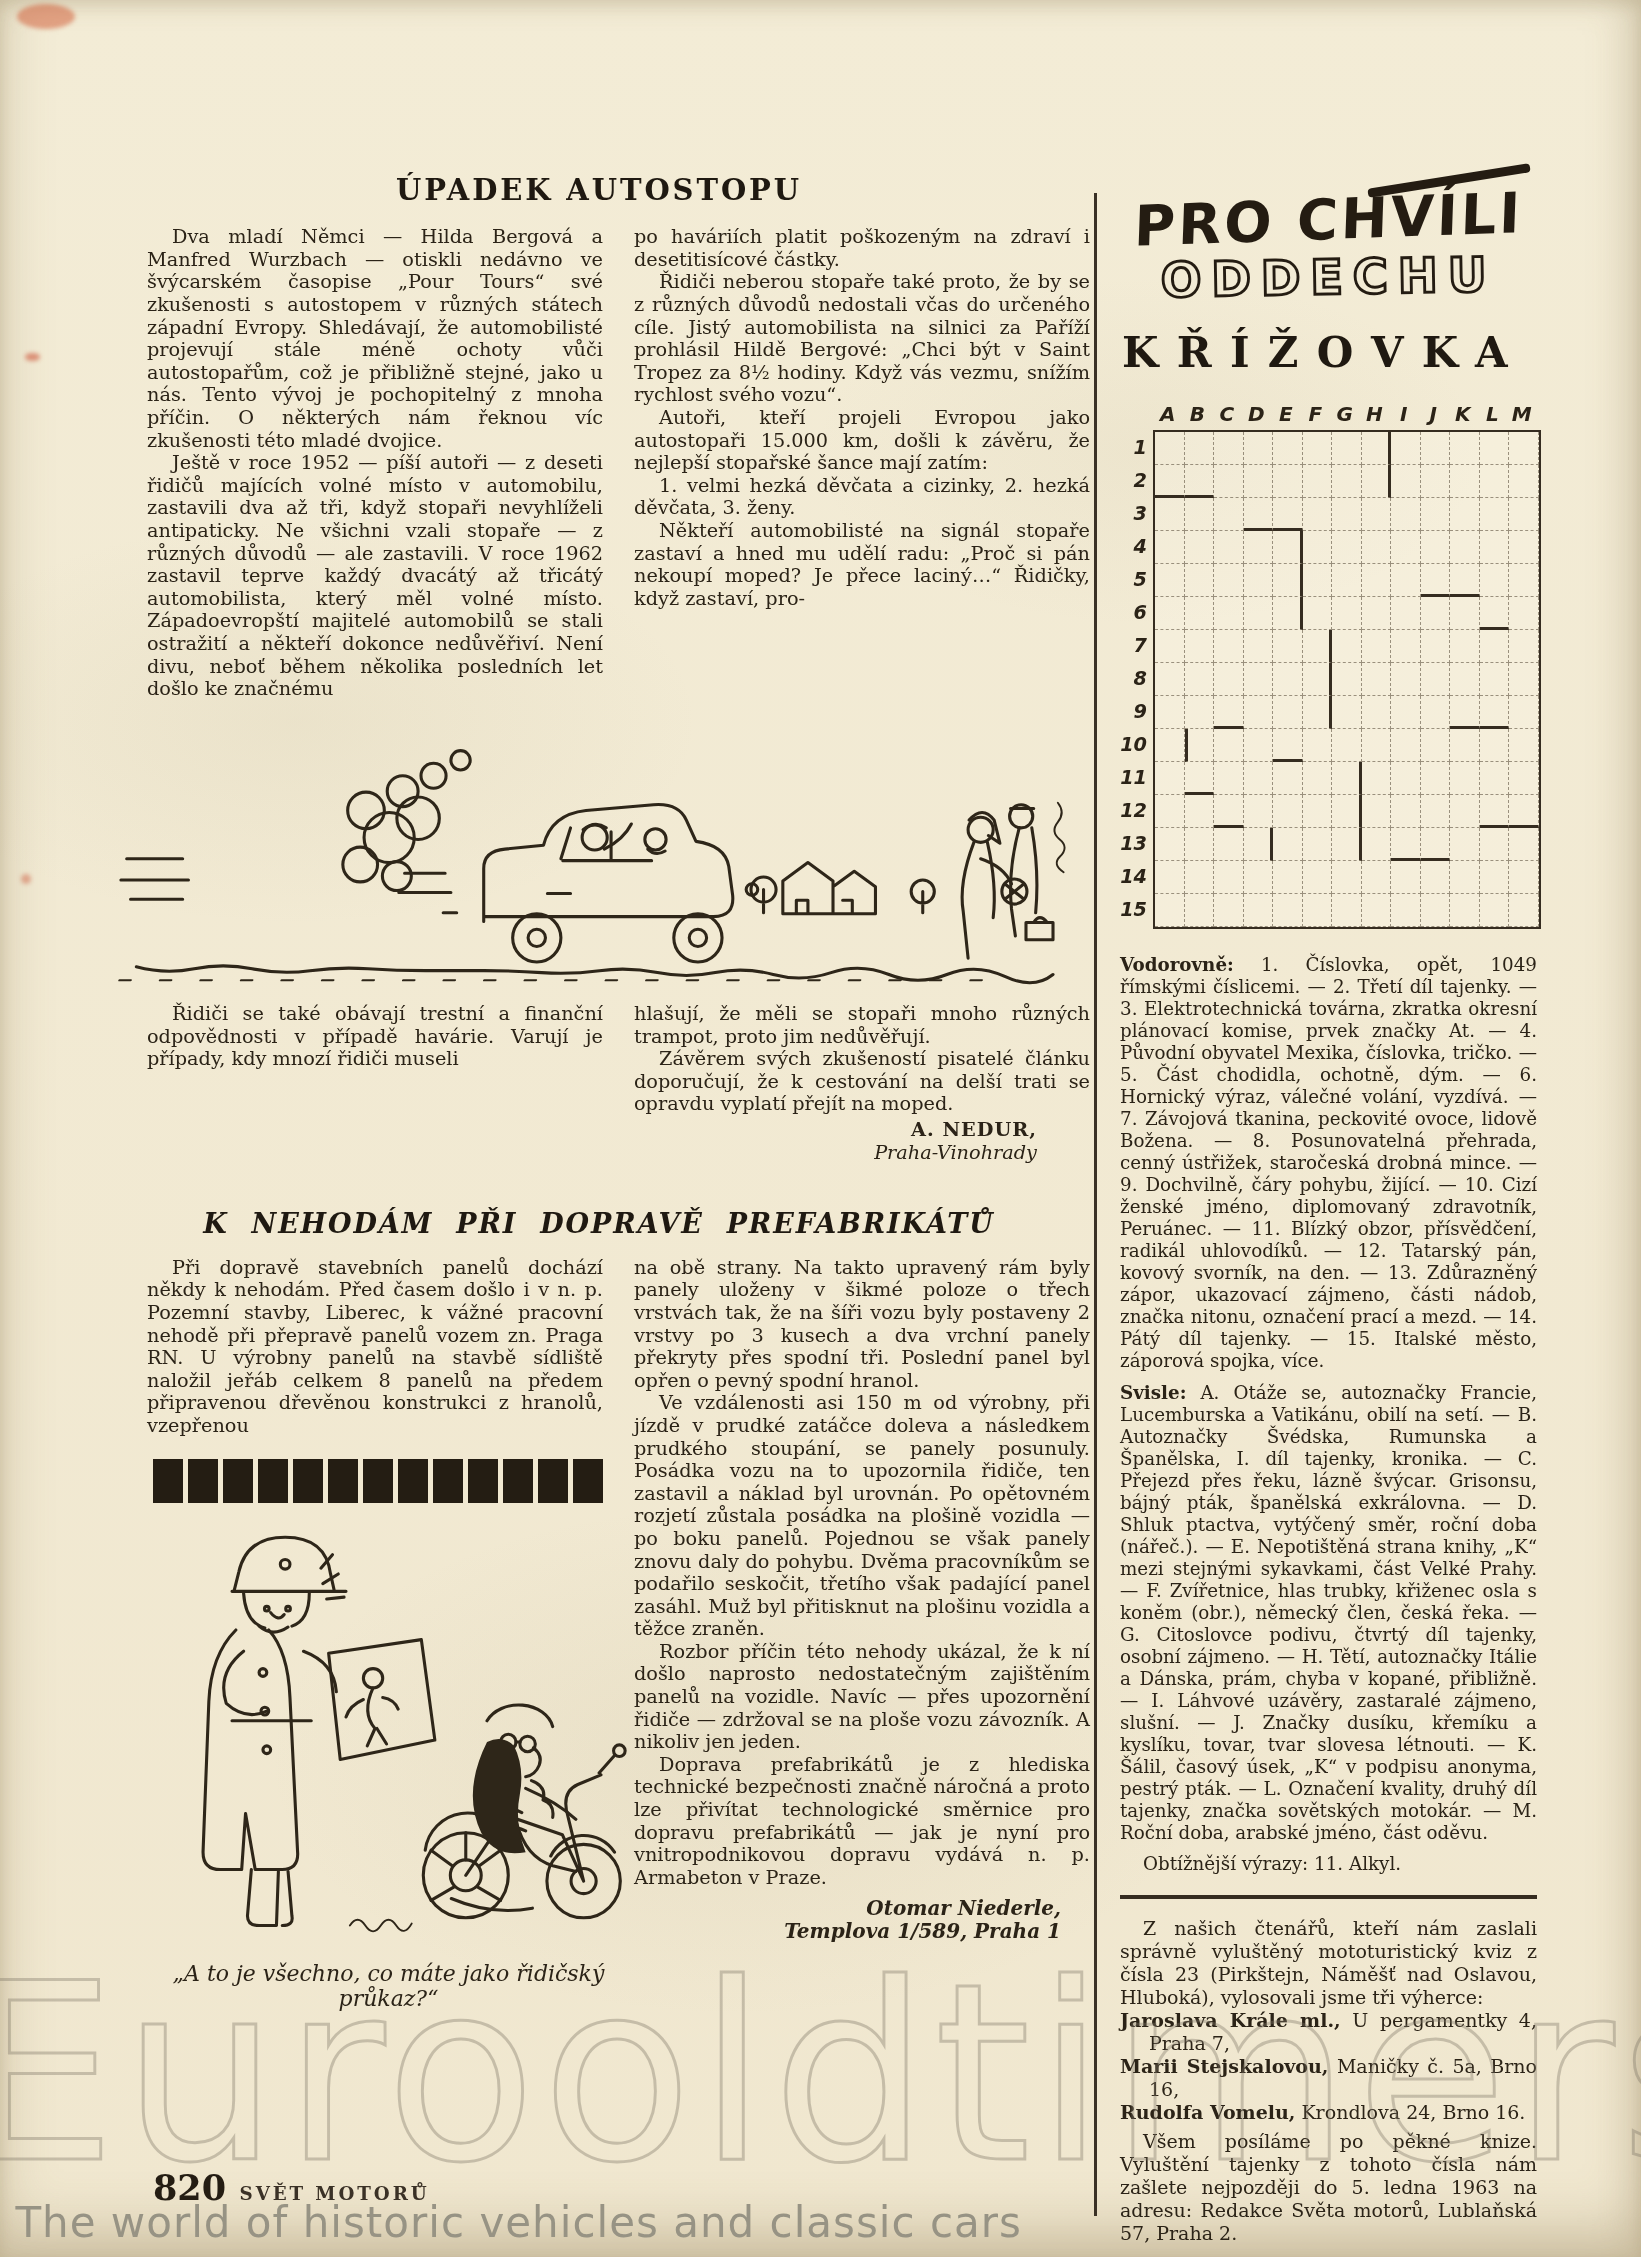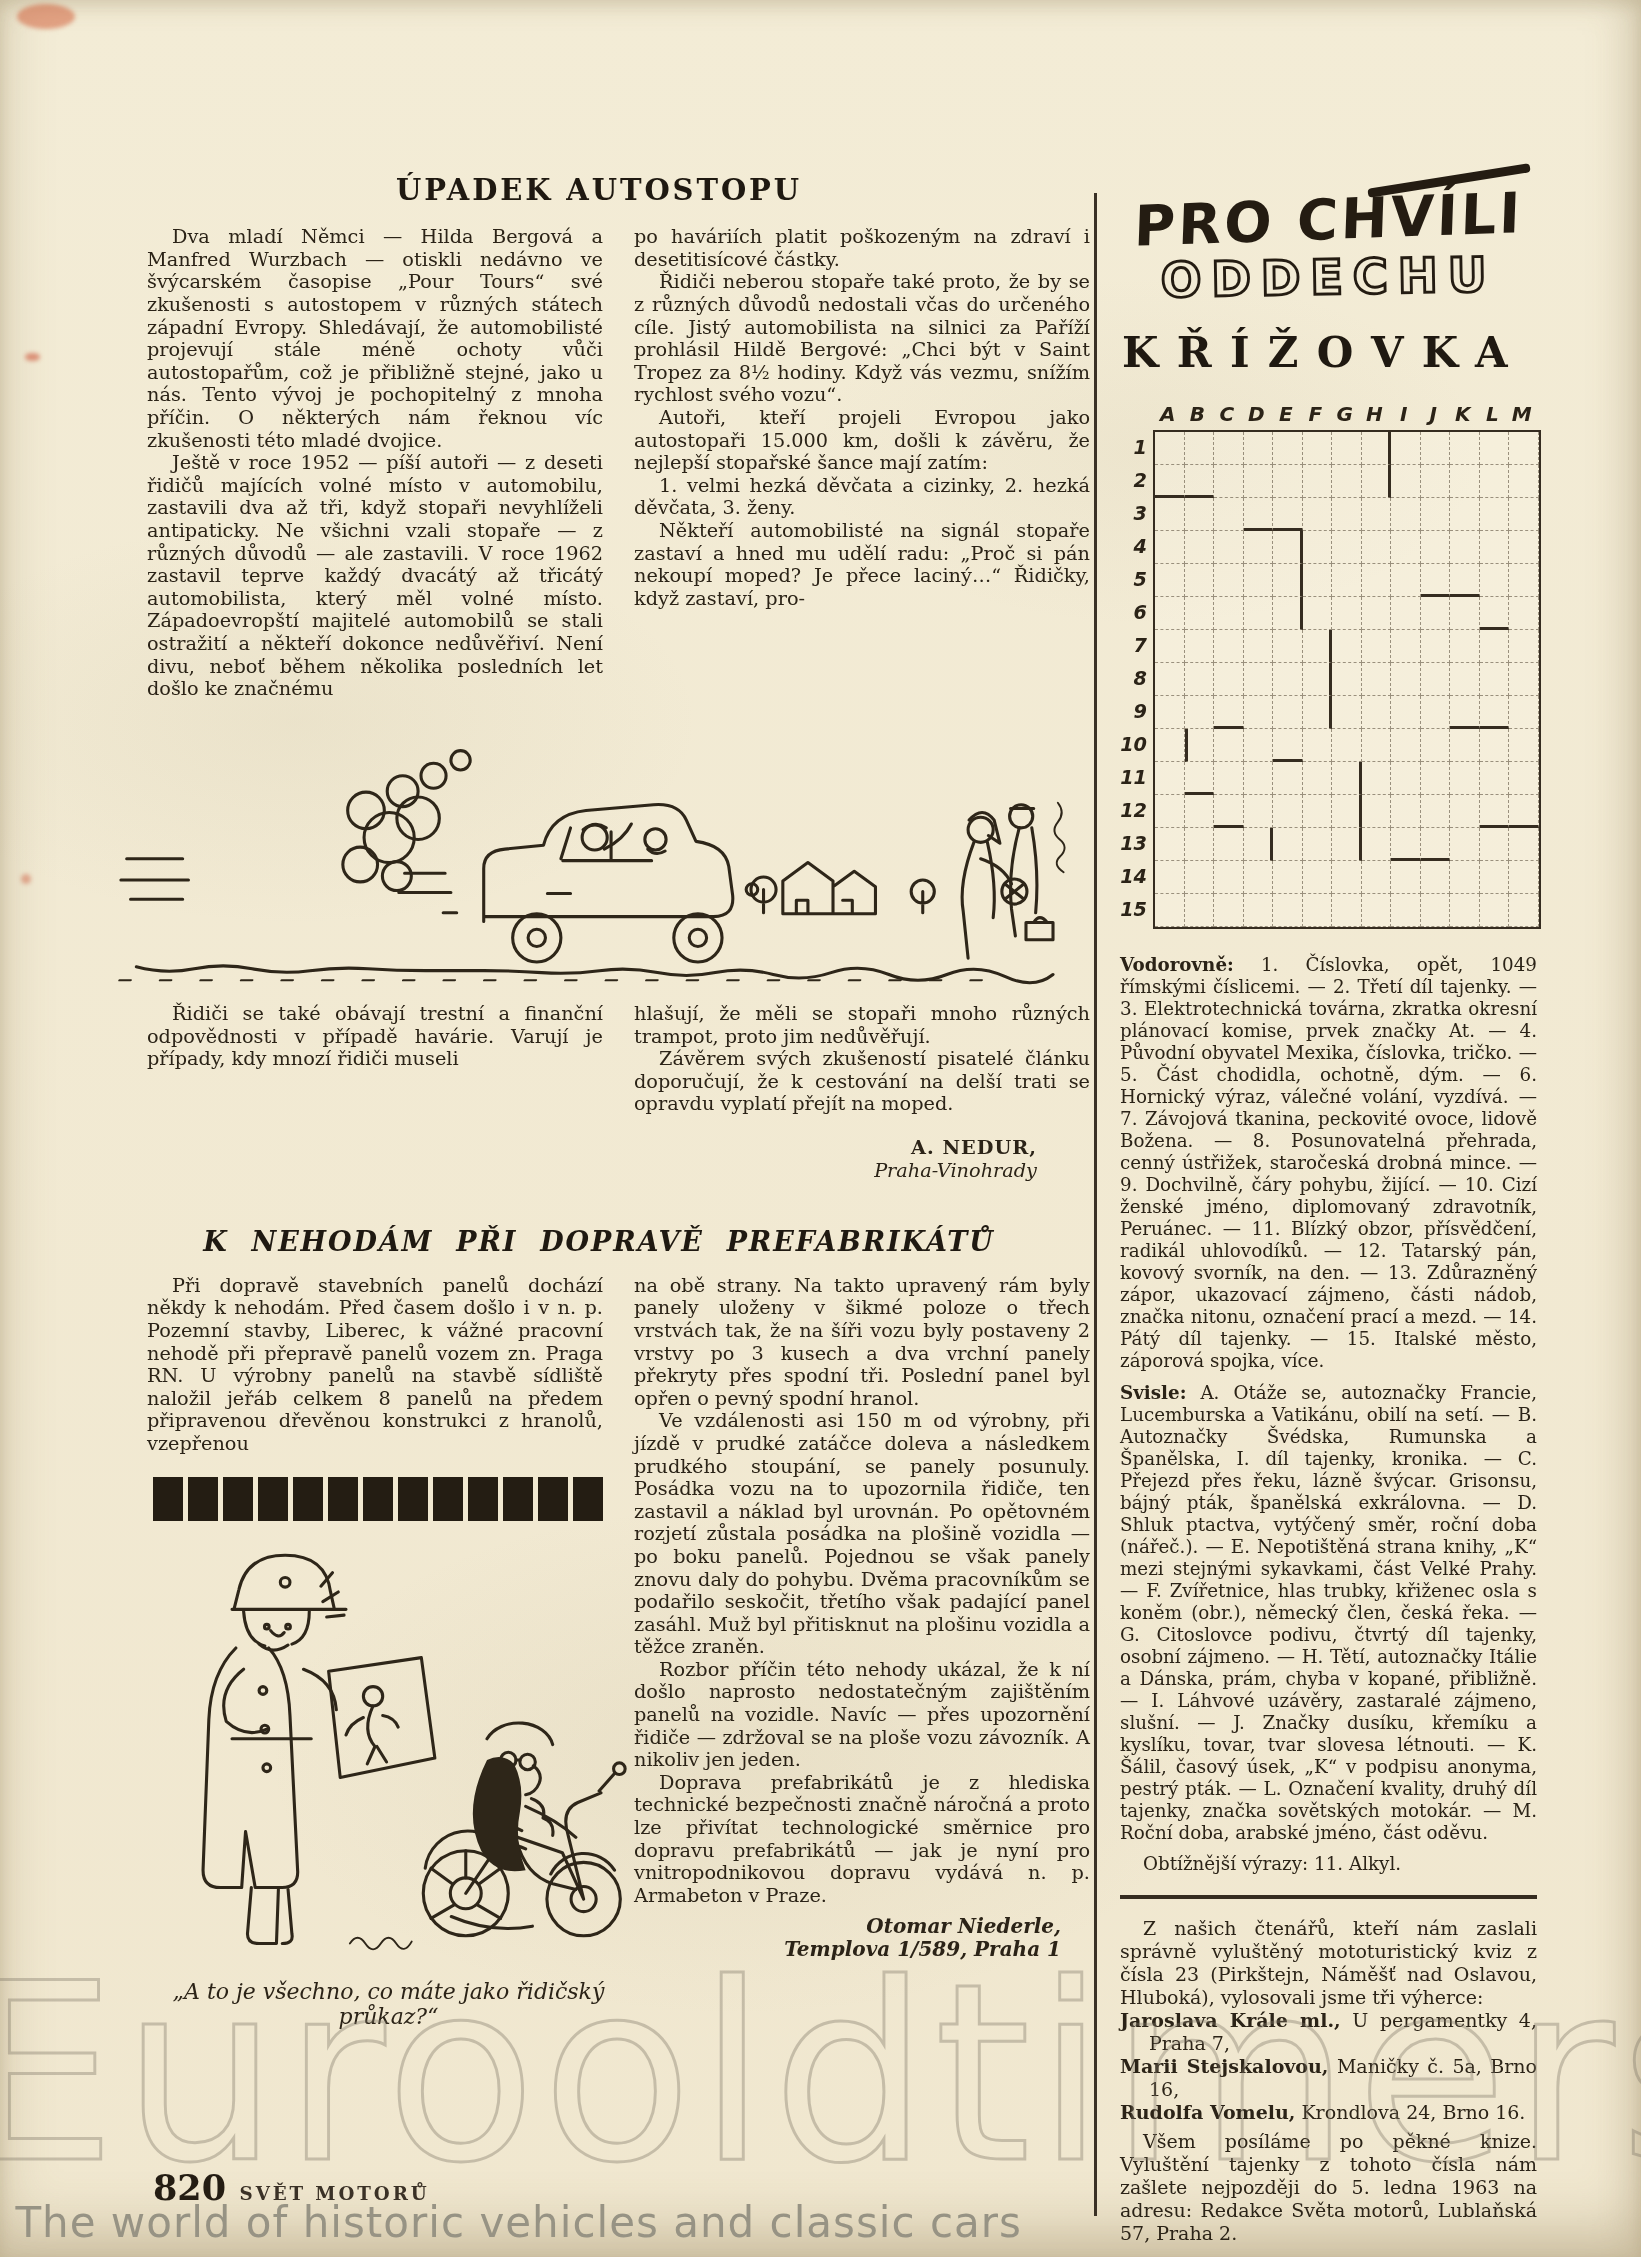--- a/index.html
+++ b/index.html
@@ -14,21 +14,21 @@
   .speck{position:absolute;border-radius:50%;filter:blur(1.9px);}
   
   .left-block{position:absolute;left:97px;top:173px;width:1004px;}
   h1.art-title{font-size:29px;font-weight:bold;letter-spacing:2.9px;text-align:center;margin:0 0 19.3px 0;color:#1f1911;}
   h2.art-title{font-size:27px;font-weight:bold;letter-spacing:1.9px;word-spacing:11.6px;text-align:center;margin:25px 0 17.4px 0;color:#1f1911;font-style:italic;}
   .cols{display:flex;gap:31px;}
   .col{width:456px;font-size:19.3px;line-height:22.6px;}
   .col1{margin-left:50px;}
   .p{margin:0;text-align:justify;text-indent:25px;}
   .p.noind{text-indent:0;}
-  .sig{ text-align:right;padding-right:53px;margin-top:21px;}
+  .sig{ text-align:right;padding-right:53px;margin-top:3px;}
   .sig .nm{font-weight:bold;letter-spacing:1px;}
   .sig .pl{font-style:italic;display:block;}
   .sig2{text-align:right;padding-right:29px;margin-top:7.7px;font-weight:bold;font-style:italic;font-size:20px;}
   .cartoon1{margin:13.5px 0 9.7px 9.7px;}
   .filmstrip{display:flex;gap:4.8px;margin:21px 0 13.5px 5.8px;}
   .filmstrip div{width:33px;height:44px;background:#241d13;}
   .cartoon2{margin:5.8px 0 0 0;}
   .caption{font-style:italic;font-size:22px;text-align:center;width:483px;margin-top:14px;line-height:25px;}
   
   .vrule{position:absolute;left:1094px;top:193px;width:2.9px;height:2023px;background:#3a3126;}

